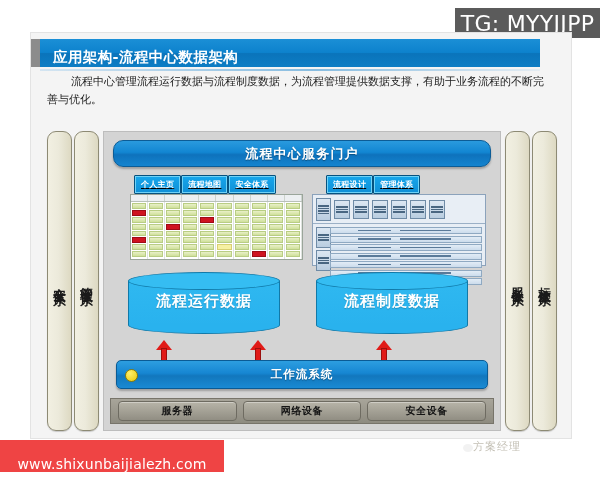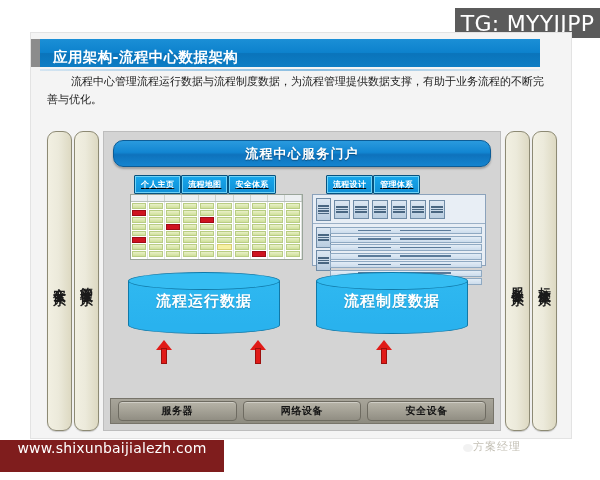--- a/index.html
+++ b/index.html
@@ -248,22 +248,22 @@
     content:"";position:absolute;right:-3px;top:3px;width:10px;height:8px;
     border-radius:50%;background:#f0f0f0;
   }
   .wechat-text{
     font-size:11px;color:#b9b5a8;font-weight:normal;letter-spacing:1px;
   }
 
   
   .url-badge{
     position:absolute;left:0;top:440px;width:224px;height:32px;
-    background:#7f1d1d;color:#ffffff;
-    font-size:14px;display:flex;align-items:flex-start;justify-content:center;
+    background:#ef4444;color:#ffffff;
+    font-size:14px;display:flex;align-items:flex-end;justify-content:center;
     letter-spacing:.2px;
   }
 </style>
 </head>
 <body>
 
 <div class="tg-badge">
   <span>TG: MYYJJPP</span>
 </div>
 
@@ -531,20 +531,24 @@
       </div>
       <div class="arrow a2">
         <div class="head"></div>
           <div class="shaft"></div>
       </div>
       <div class="arrow a3">
         <div class="head"></div>
           <div class="shaft"></div>
       </div>
 
+      <div class="wf-bar">
+        <div class="wf-dot"></div>
+        <span>工作流系统</span>
+      </div>
 
       <div class="infra">
         <div class="infra-btn">服务器</div>
         <div class="infra-btn">网络设备</div>
         <div class="infra-btn">安全设备</div>
       </div>
 
     </div>
   </div>
 

